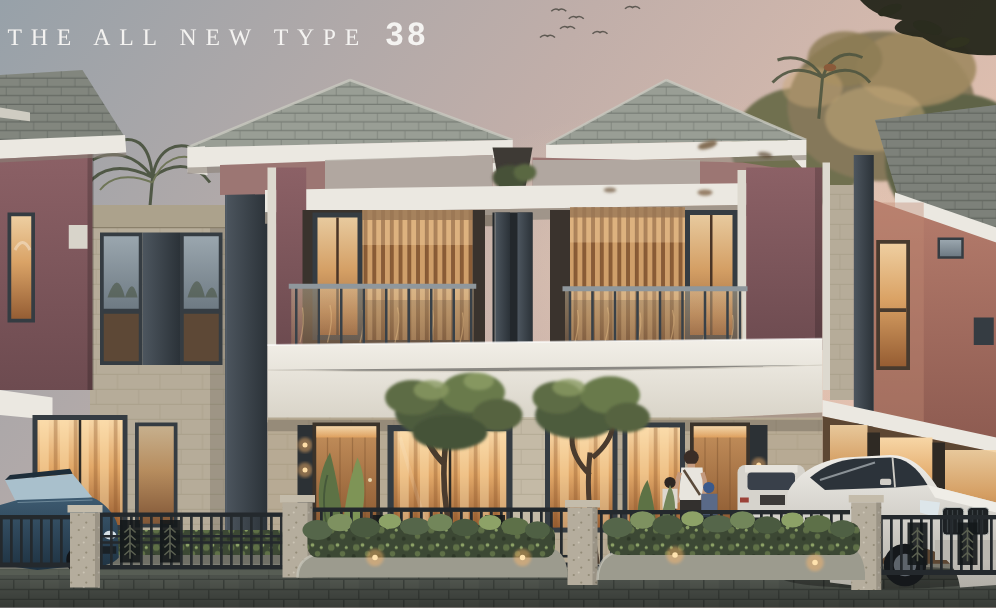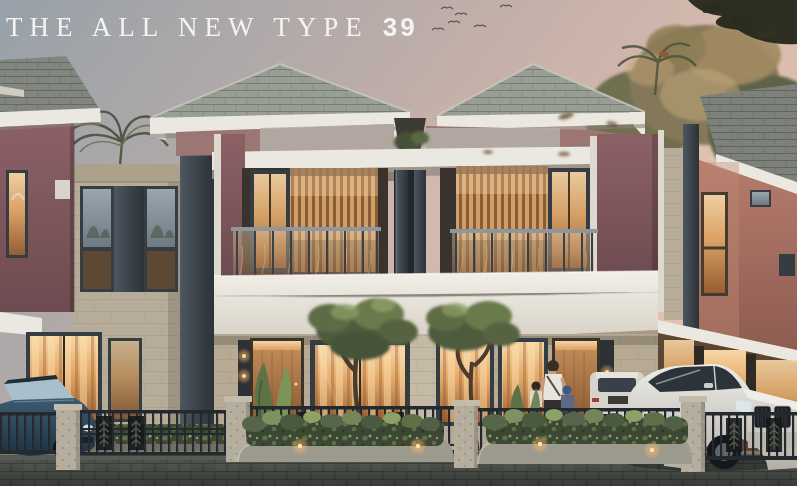--- a/index.html
+++ b/index.html
@@ -1,21 +1,21 @@
 <!DOCTYPE html>
 <html style="--title-color: #f4f3f1; --sky-top: #97a1a9; --sky-mid: #c0aea9; --sky-warm: #e5c2b0; --roof-shingle: #999e95; --roof-dark: #7a7f78; --roof-line: #6e736c; --fascia-white: #ebe8e1; --wall-maroon: #7c575b; --wall-maroon-light: #9c7673; --wall-terracotta: #a66f63; --stone-light: #b6ac99; --stone-line: #a0967f; --frame-dark: #353c42; --glow-bright: #f7d6a6; --glow-warm: #e2a868; --glow-deep: #9a5f33; --wood-slat: #cf9f6a; --wood-slat-dark: #8a5c36; --wood-door: #c4905c; --green-dark: #3c4834; --green-mid: #5f7047; --green-light: #8da267; --fence-metal: #24292d; --pillar-stone: #b5ad9d; --curb: #9c9b8e; --road-paver: #4c514b; --road-joint: #3b403b; --car-dark-body: #2e4a5e; --car-glass: #a9c0cc; --suv-white: #dcd9d2; --shirt-white: #e8e5de; --skin: #c49a7e; --bird: #4f4c45;"><head>
 <meta charset="utf-8">
 <style>
   html,body{margin:0;padding:0;background:#777;}
   .stage{position:relative;width:797px;height:486px;overflow:hidden;
          font-family:"Liberation Sans","DejaVu Sans",sans-serif;}
   .stage svg{position:absolute;left:0;top:0;}
   .title{position:absolute;left:6px;top:12px;display:flex;align-items:baseline;
          color:var(--title-color,#f4f3f1);z-index:5;white-space:nowrap;}
-  .t-main{font-family:"Liberation Serif","DejaVu Serif",serif;font-size:27px;
+  .t-main{font-family:"Liberation Serif","DejaVu Serif",serif;font-size:19px;
           font-weight:400;letter-spacing:7px;}
   .t-num{font-family:"Liberation Sans","DejaVu Sans",sans-serif;font-weight:700;
          font-size:26px;letter-spacing:3px;margin-left:14px;}
   
   .sky1{stop-color:var(--sky-top,#97a1a9)} .sky2{stop-color:var(--sky-mid,#c0aea9)}
   .sky3{stop-color:var(--sky-warm,#e5c2b0)}
   .gl1{stop-color:var(--glow-bright,#f7d6a6)} .gl2{stop-color:var(--glow-warm,#e2a868)}
   .gl3{stop-color:var(--glow-deep,#9a5f33)}
   .wd1{stop-color:var(--wood-door,#c4905c)} .wd2{stop-color:#8a5830}
   .f-fascia{fill:var(--fascia-white,#ebe8e1)}
@@ -29,21 +29,21 @@
   .ln-roof{stroke:var(--roof-line,#6e736c)}
   .ln-stone{stroke:var(--stone-line,#a0967f)}
 </style>
 </head>
 <body>
 
 <div class="stage">
 
   <div class="title">
     <span class="t-main">THE ALL NEW TYPE</span>
-    <span class="t-num">39</span>
+    <span class="t-num">38</span>
   </div>
 
   <svg width="797" height="486" viewBox="0 0 797 486">
     <defs>
       <linearGradient id="gSky" x1="0" y1="0" x2="1" y2="0.45">
         <stop offset="0" class="sky1"></stop>
           <stop offset="0.5" class="sky2"></stop>
           <stop offset="1" class="sky3"></stop>
       </linearGradient>
       <radialGradient id="gSun" cx="0.5" cy="0.5" r="0.5">

